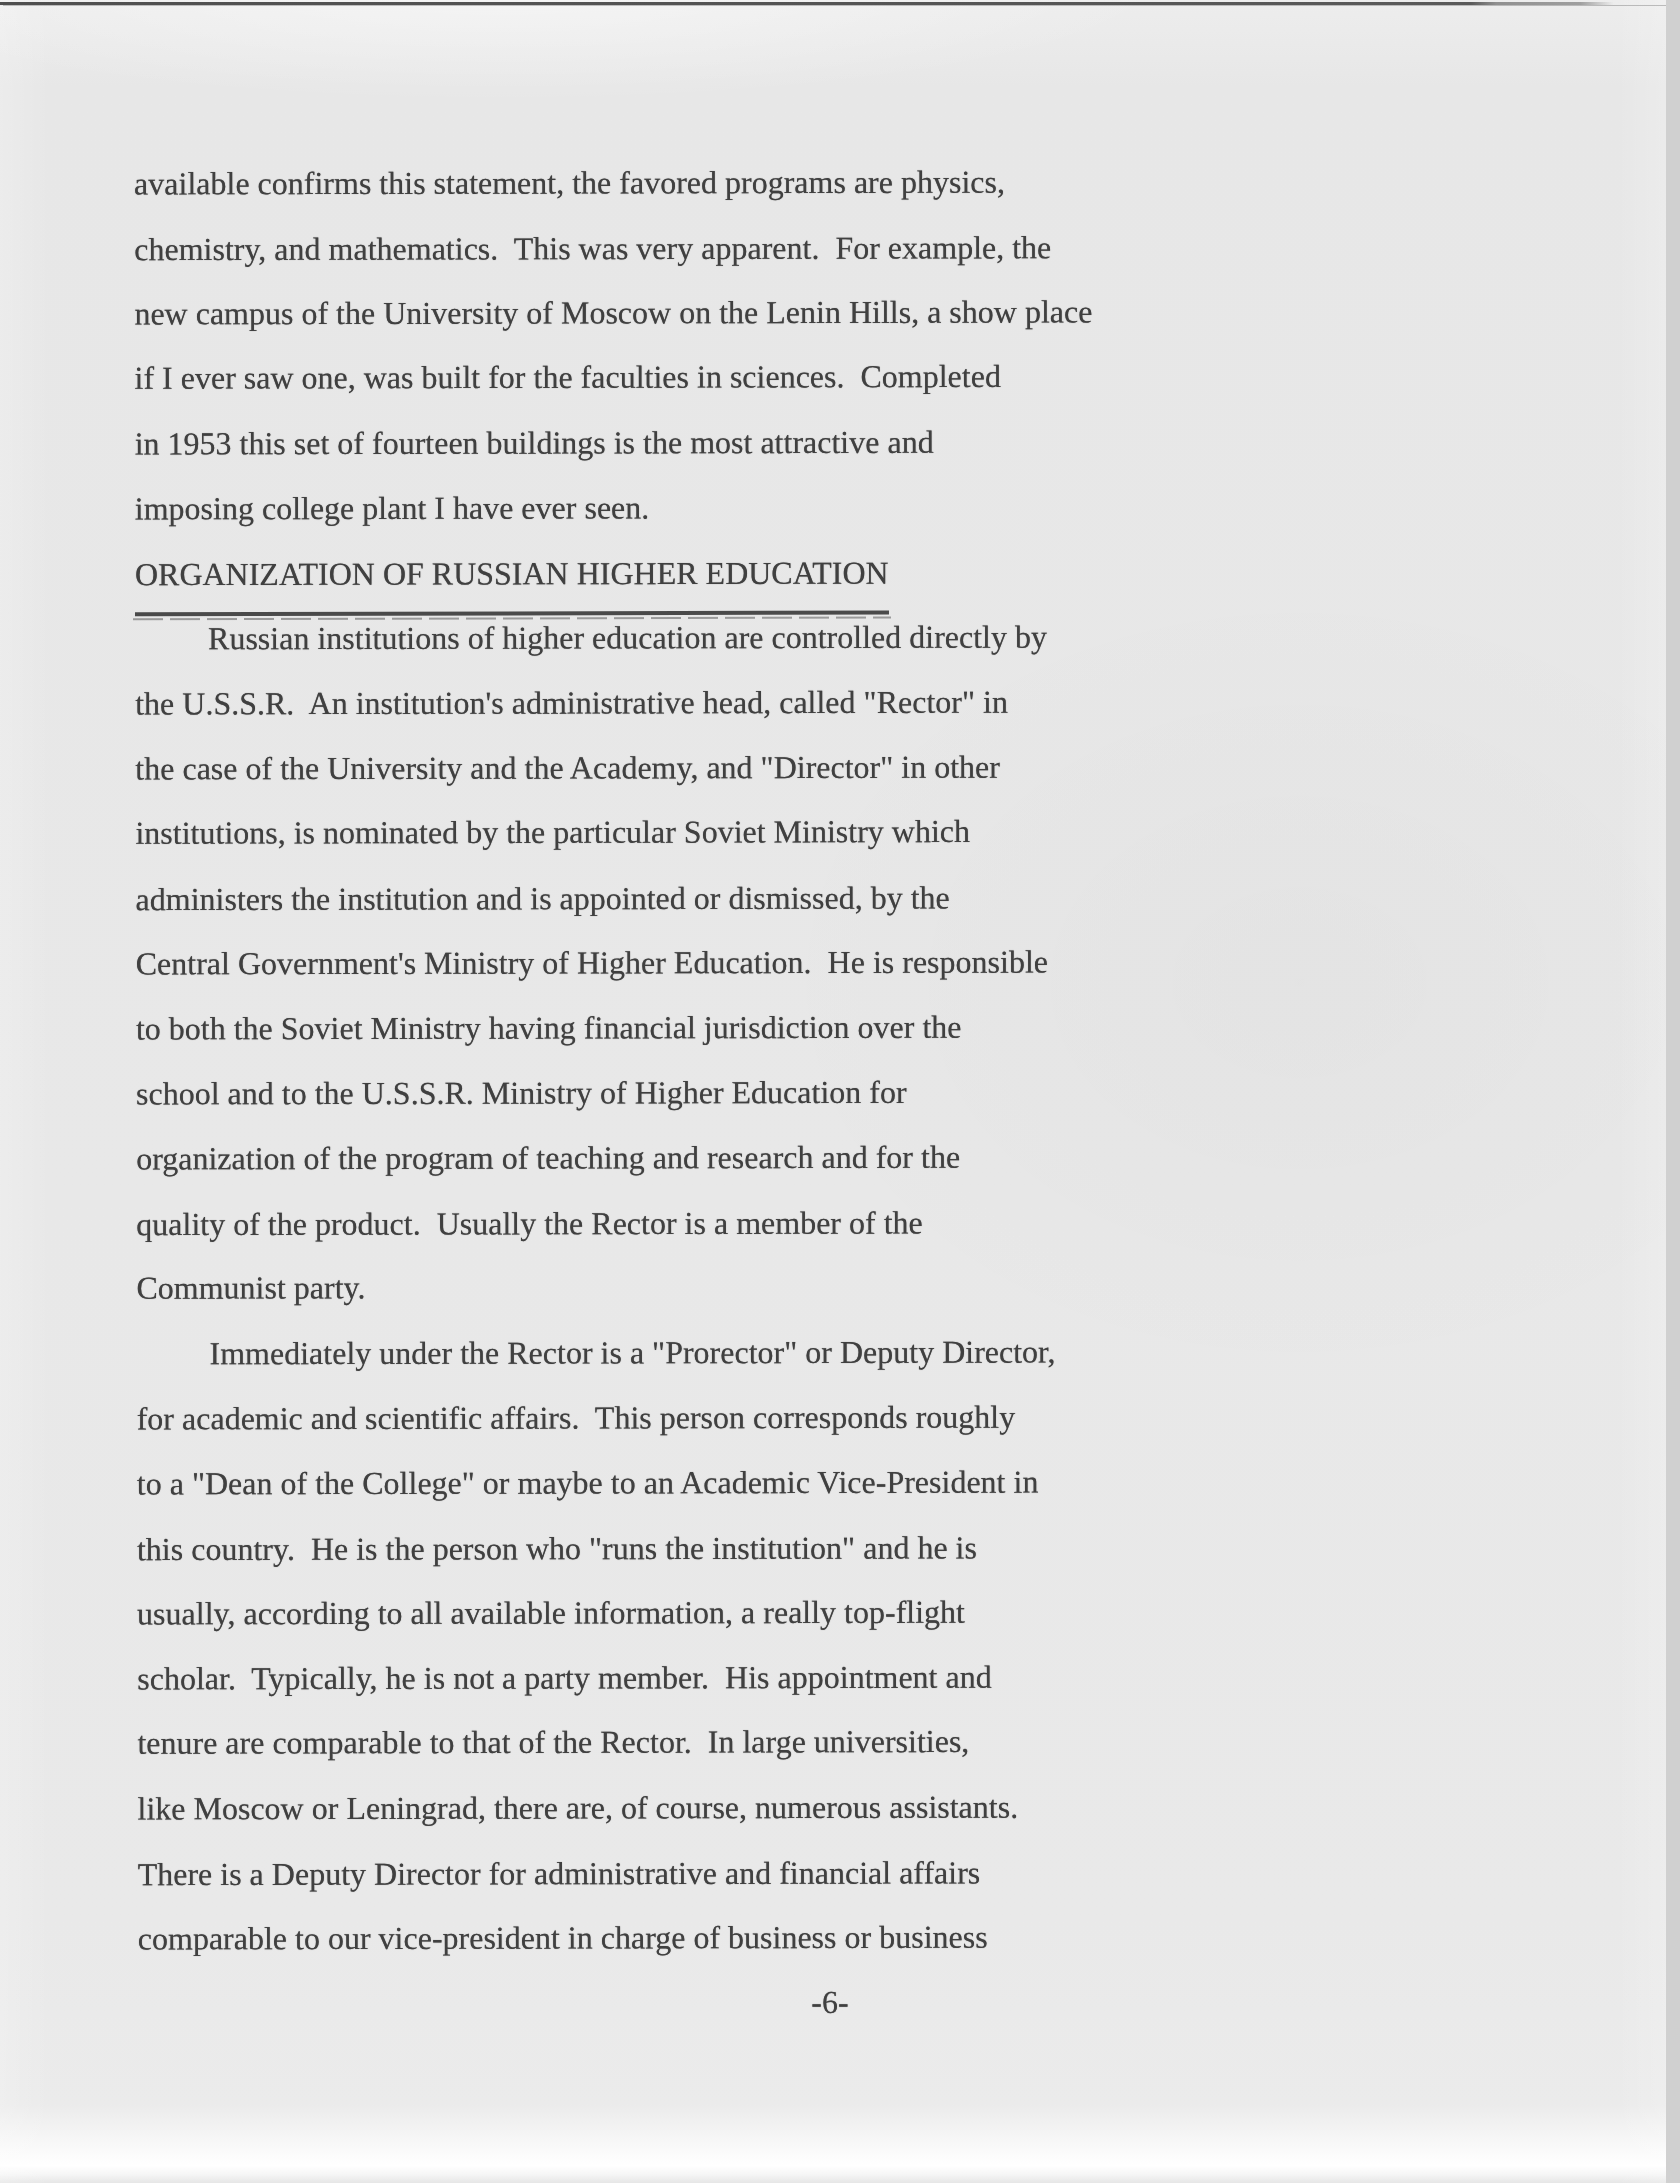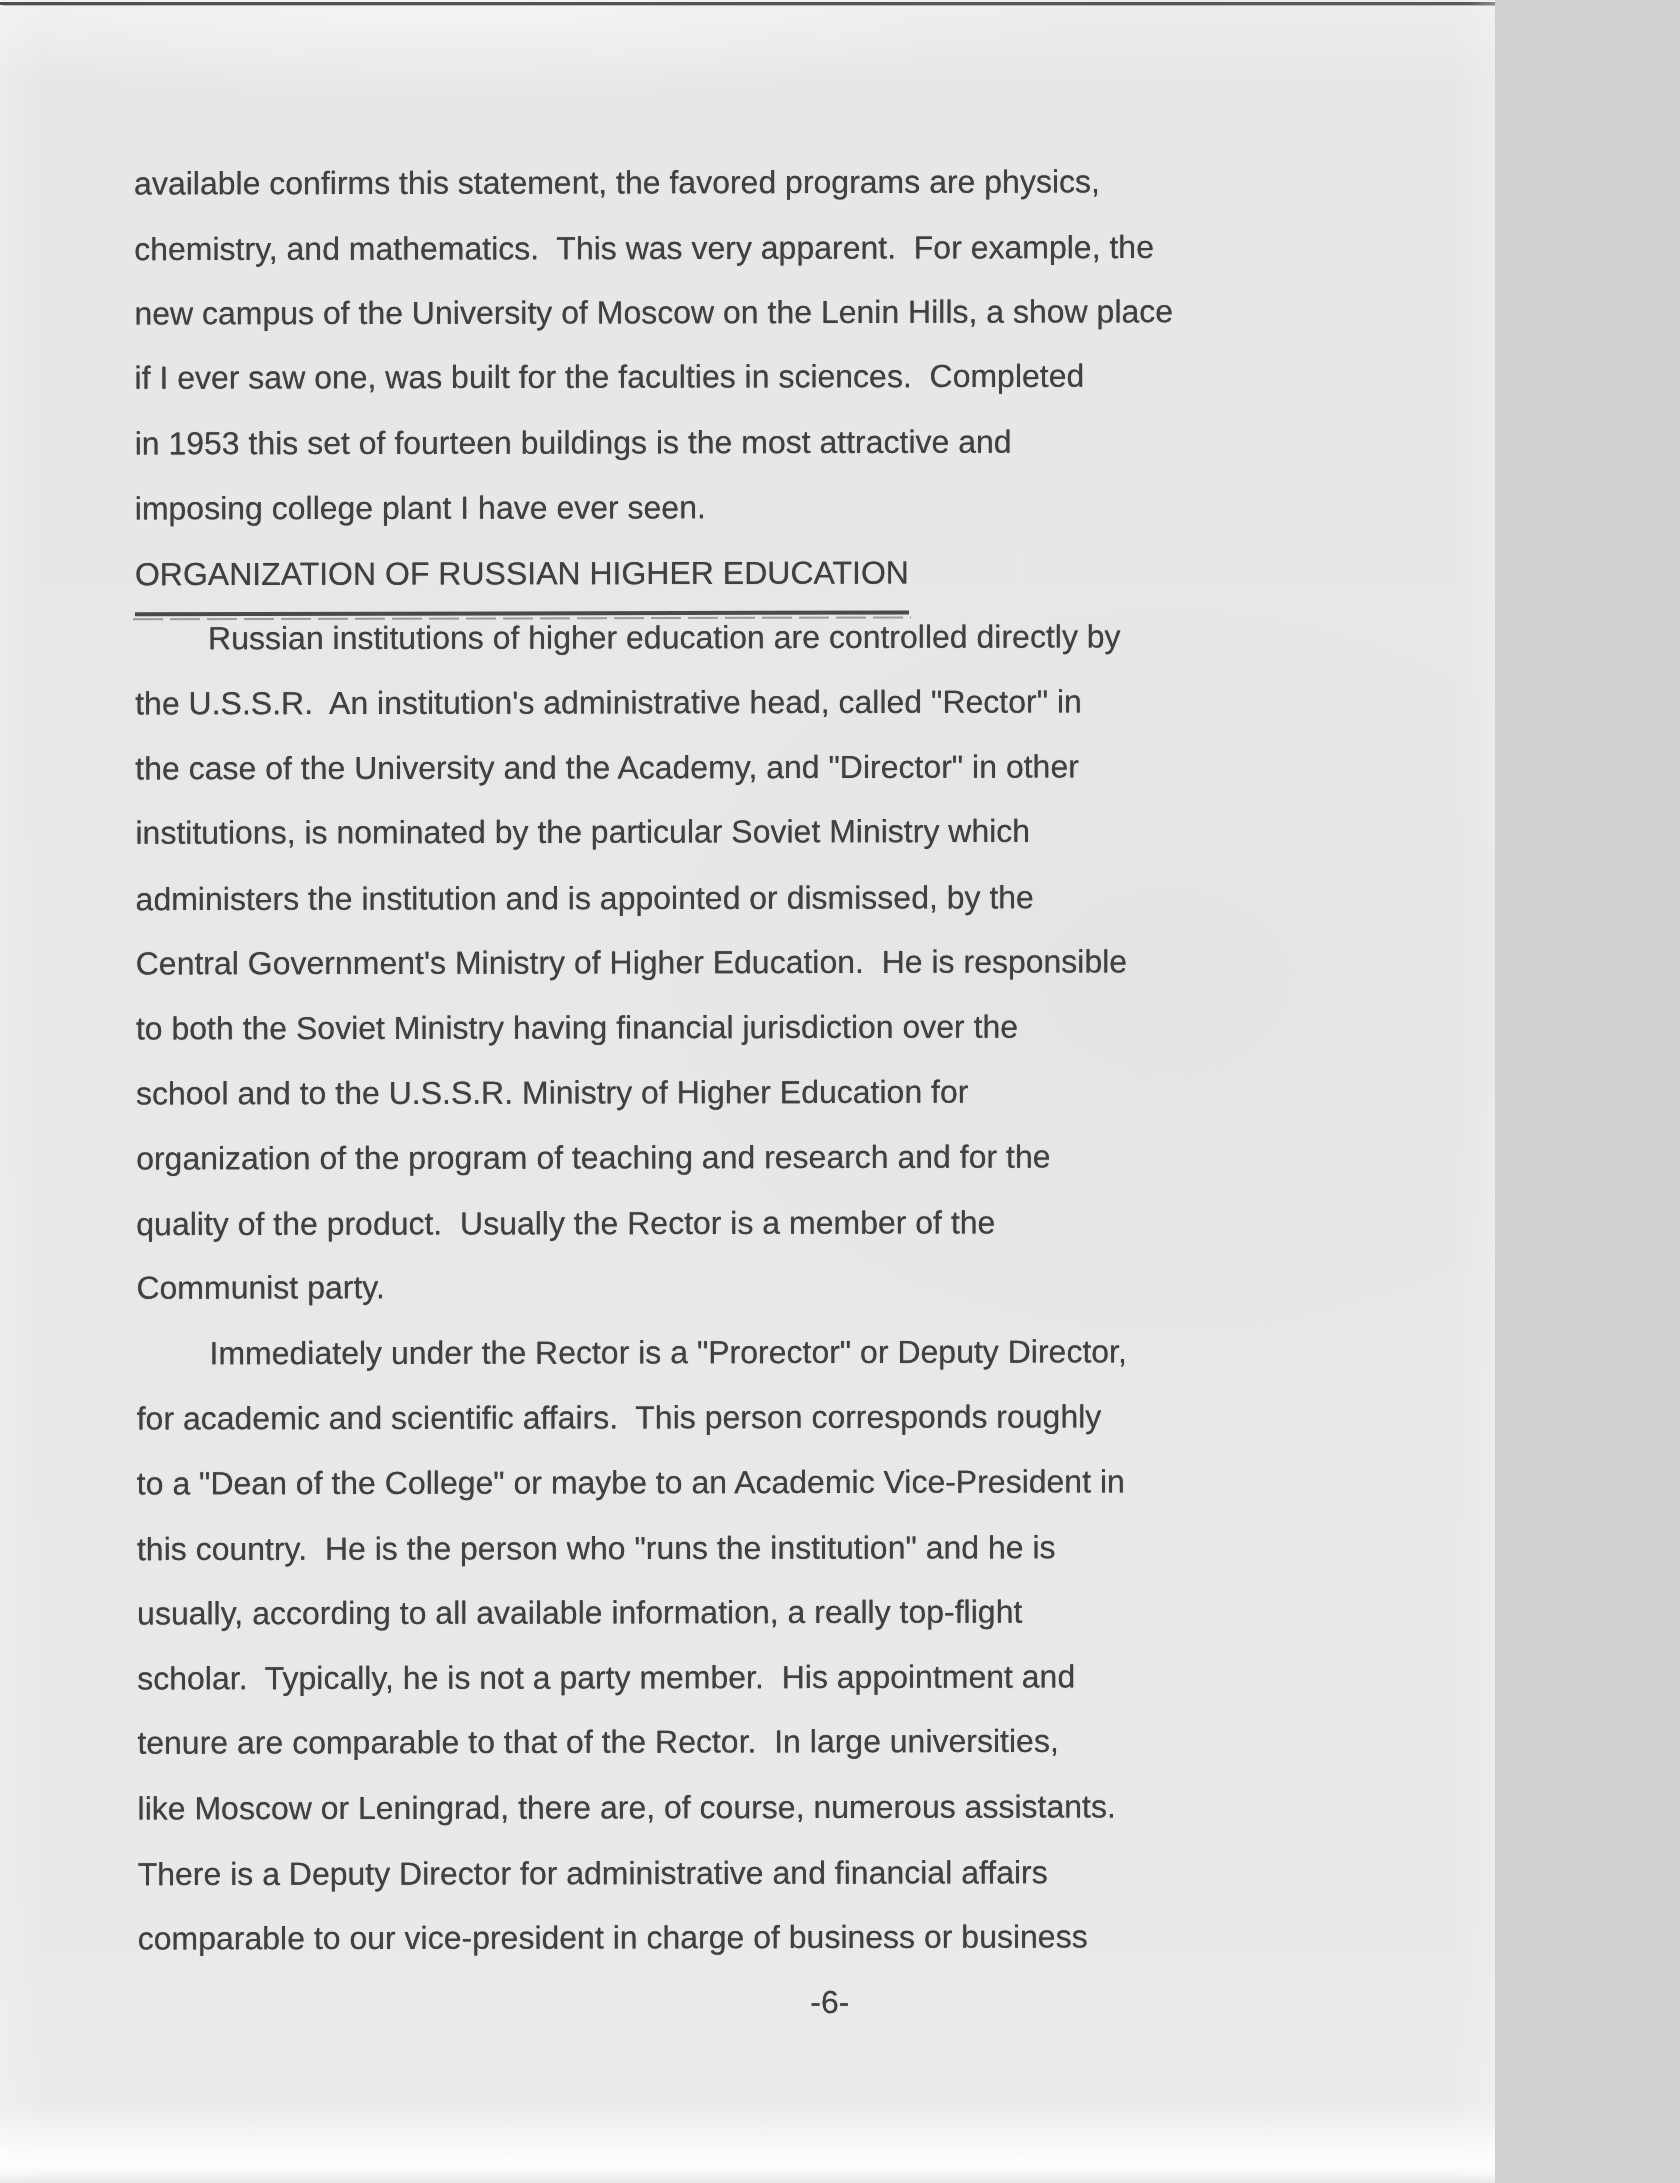--- a/index.html
+++ b/index.html
@@ -2,37 +2,37 @@
 <html style="font-size:10.5px"><head>
 <meta charset="utf-8">
 <style>
   html, body {
     margin: 0;
     padding: 0;
     background: #d0d0d0;
   }
   .page {
     position: relative;
-    width: 1495px;
+    width: 1666px;
     height: 2183px;
     overflow: hidden;
     background:
       radial-gradient(923px 171px at 30% -26px, rgba(255,255,255,0.50), rgba(255,255,255,0) 75%),
       radial-gradient(791px 593px at 78% 45%, rgba(0,0,0,0.018), rgba(0,0,0,0) 70%),
       linear-gradient(90deg, rgba(255,255,255,0.20) 0, rgba(255,255,255,0) 3%, rgba(255,255,255,0) 97%, rgba(255,255,255,0.18) 100%),
       linear-gradient(180deg,
         #ededed 0%,
         #e7e7e7 4%,
         #e8e8e8 55%,
         #e9e9e9 88%,
         #ebebeb 96.4%,
         #ffffff 99.2%,
         #f6f6f6 99.6%,
         #e6e6e6 100%);
-    font-family: Liberation Sans, sans-serif;
+    font-family: Liberation Serif, serif;
   }
   
   .scan-line-top {
     position: absolute;
     top: 2px;
     left: 0;
     width: 1681px;
     height: 3.3px;
     background: linear-gradient(90deg,
       #4f4f4f 0, #565656 70%, #5a5a5a 87.5%,

